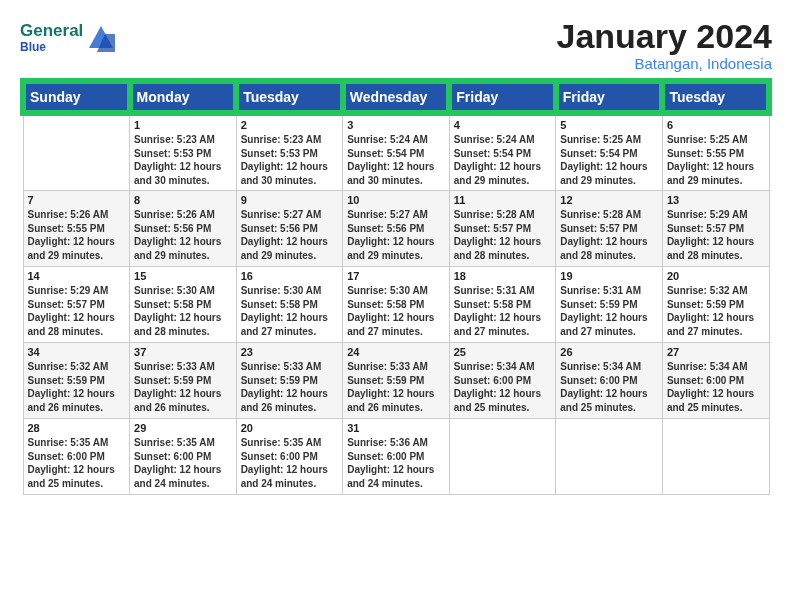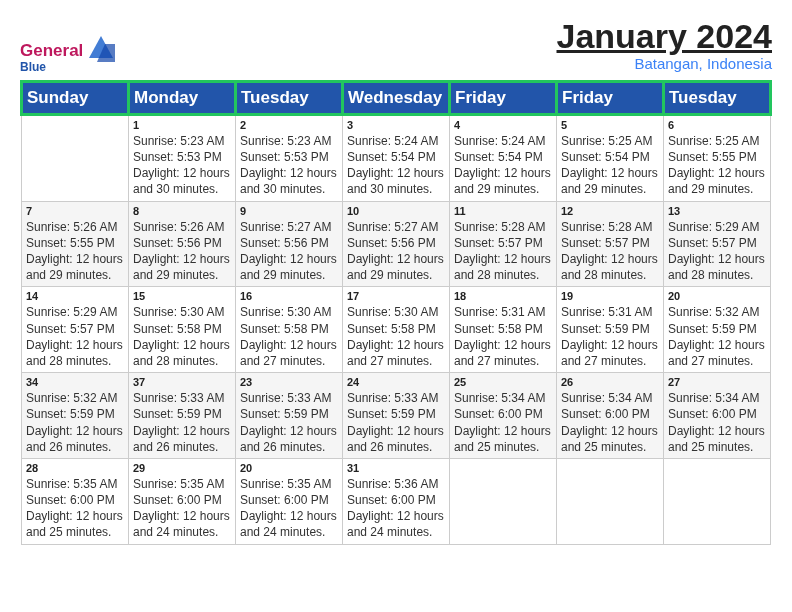--- a/index.html
+++ b/index.html
@@ -38,59 +38,59 @@
       margin-left: 4px;
     }
     .title-block {
       text-align: right;
     }
     .month-year {
       font-size: 34px;
       font-weight: bold;
       color: #222;
       line-height: 1.1;
-      text-decoration: underline;
     }
     .location {
       font-size: 15px;
       color: #3b82f6;
     }
     table {
       width: 100%;
       border-collapse: collapse;
       table-layout: fixed;
     }
     .day-header {
       background: #2255aa;
       color: #fff;
-      font-size: 17px;
+      font-size: 14px;
       font-weight: bold;
       padding: 5px 4px;
       text-align: left;
-      border: 3px solid #22c55e;
+      border: 6px solid #22c55e;
     }
     td {
       border: 1px solid #ccc;
       vertical-align: top;
       padding: 3px 4px;
       font-size: 9.5px;
       color: #333;
       height: 76px;
     }
     .day-num {
       font-size: 11px;
       font-weight: bold;
       color: #222;
       display: block;
       margin-bottom: 2px;
     }
     .cell-info {
-      font-size: 12px;
+      font-size: 10px;
       line-height: 1.35;
       color: #333;
+      font-weight: bold;
     }
     .empty-cell {
       background: #f9f9f9;
     }
     tr:nth-child(odd) td {
       background: #fff;
     }
     tr:nth-child(even) td {
       background: #f5f5f5;
     }
@@ -98,21 +98,21 @@
       height: 76px;
     }
   </style>
 </head>
 <body>
 
 <div class="page">
   <div class="header">
     <div class="logo">
       <div class="logo-text">
-        <span style="font-size:17px;font-weight:bold;color:#be185d;margin-top:20px;">General</span>
+        <span style="font-size:17px;font-weight:bold;color:#0f766e;">General</span>
         <span style="font-size:12px;font-weight:bold;color:#2255aa;">Blue</span>
       </div>
       <svg class="logo-icon" viewBox="0 0 28 28" xmlns="http://www.w3.org/2000/svg">
         <polygon points="14,2 26,24 2,24" fill="#2266cc" opacity="0.85"></polygon>
         <polygon points="18,10 28,10 28,28 10,28" fill="#1144aa" opacity="0.7"></polygon>
       </svg>
     </div>
     <div class="title-block">
       <div class="month-year">January 2024</div>
       <div class="location">Batangan, Indonesia</div>

